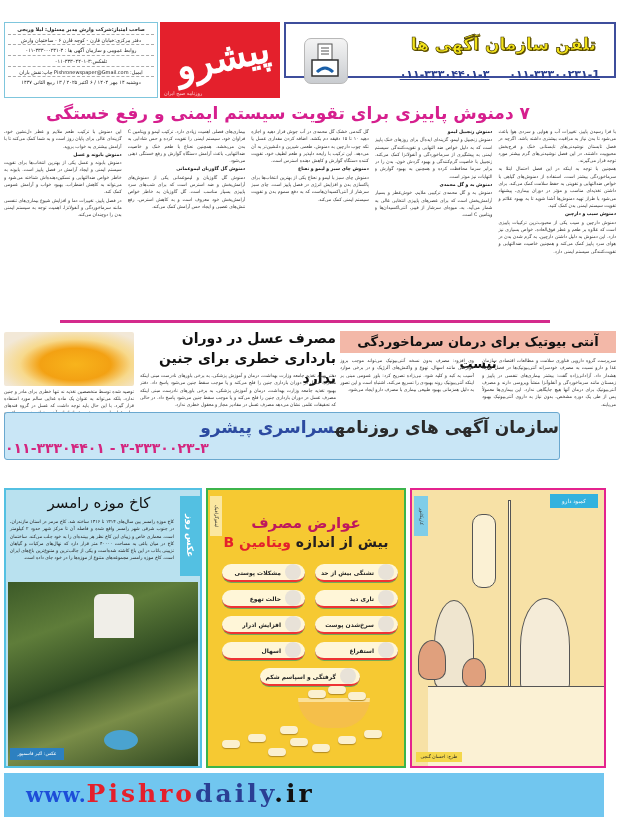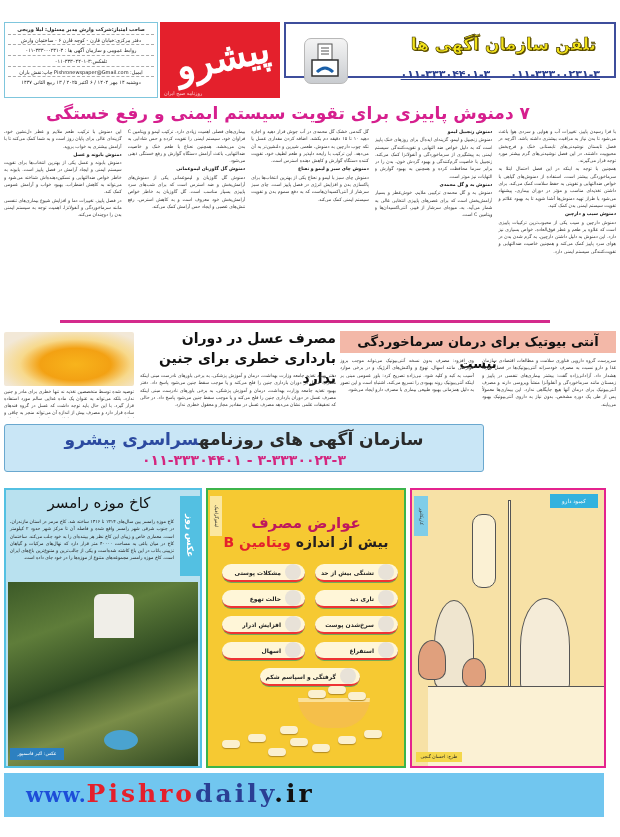--- a/index.html
+++ b/index.html
@@ -39,21 +39,21 @@
   .sec-anti-body { left: 340px; top: 357px; width: 276px; height: 60px; display: flex; gap: 8px; }
   .sec-anti-body .col { font-size: 4.6px; line-height: 7.3px; }
 
   
   .sec-honey-head { left: 140px; top: 328px; width: 196px; font-size: 14px; font-weight: bold; line-height: 20px; color: #111; }
   .sec-honey-body { left: 140px; top: 372px; width: 196px; height: 46px; font-size: 4.6px; line-height: 7.3px; text-align: justify; color: #333; overflow: hidden; }
   .honey-img { left: 4px; top: 332px; width: 130px; height: 54px; background: radial-gradient(ellipse at 55% 60%, #f8b41c 0%, #f3a113 35%, #f7d98c 55%, #f2e8d7 80%); border-radius: 2px; }
   .honey-cap { left: 4px; top: 388px; width: 130px; height: 30px; font-size: 4.6px; line-height: 7px; text-align: justify; color: #333; overflow: hidden; }
 
   
-  .ad-banner { left: 4px; top: 424px; width: 480px; height: 48px; background: #c9e6f6; border: 1px solid #6aa8cf; border-radius: 3px; text-align: center; }
+  .ad-banner { left: 4px; top: 412px; width: 556px; height: 48px; background: #c9e6f6; border: 1px solid #6aa8cf; border-radius: 3px; }
   .ad-banner .t1 { font-size: 17px; font-weight: bold; line-height: 24px; margin-top: 2px; }
   .ad-banner .t1 .dark { color: #2a2a2a; }
   .ad-banner .t1 .blue { color: #2c4aa0; }
   .ad-banner .t2 { font-size: 14px; font-weight: bold; color: #d4267f; direction: ltr; line-height: 18px; letter-spacing: 1px; }
 
   
   .photo-box { left: 4px; top: 488px; width: 198px; height: 280px; border: 2px solid #53c0e2; background: #b9e1ef; }
   .photo-box .side-label { position: absolute; right: 0; top: 6px; width: 20px; height: 80px; background: #53c0e2; color: #fff; font-size: 9px; font-weight: bold; writing-mode: vertical-rl; text-align: center; line-height: 20px; }
   .photo-box .p-title { position: absolute; right: 26px; top: 4px; width: 150px; text-align: center; font-size: 15px; font-weight: normal; color: #111; }
   .photo-box .p-text { position: absolute; right: 26px; top: 28px; width: 164px; font-size: 4.6px; line-height: 7.3px; text-align: justify; color: #222; }
@@ -108,21 +108,21 @@
 
 <div class="abs logo">
   <div class="logo-word">پیشرو</div>
   <div class="logo-sub">روزنامه صبح ایران</div>
 </div>
 
 <div class="abs ad-phone">
   <div class="title">تلفن سازمان آگهی ها</div>
   <div class="numbers">
     <span>۰۱۱-۳۳۳۰۴۴۰۱-۳</span>
-    <span>۰۱۱-۳۳۳۰۰۲۳۱-۳</span>
+    <span>۰۱۱-۳۳۳۰۰۲۳۱-1</span>
   </div>
   <div class="fax-icon">
     <svg width="44" height="46" viewBox="0 0 44 46">
       <rect x="15" y="5" width="14" height="16" fill="#fff" stroke="#555" stroke-width="1"></rect>
       <line x1="18" y1="9" x2="26" y2="9" stroke="#555" stroke-width="1"></line>
       <line x1="18" y1="12" x2="26" y2="12" stroke="#555" stroke-width="1"></line>
       <line x1="18" y1="15" x2="26" y2="15" stroke="#555" stroke-width="1"></line>
       <rect x="9" y="21" width="26" height="16" fill="#fff" stroke="#333" stroke-width="1.5"></rect>
       <path d="M14 33 Q22 25 30 33" fill="none" stroke="#1a5fa8" stroke-width="3"></path>
     </svg>

